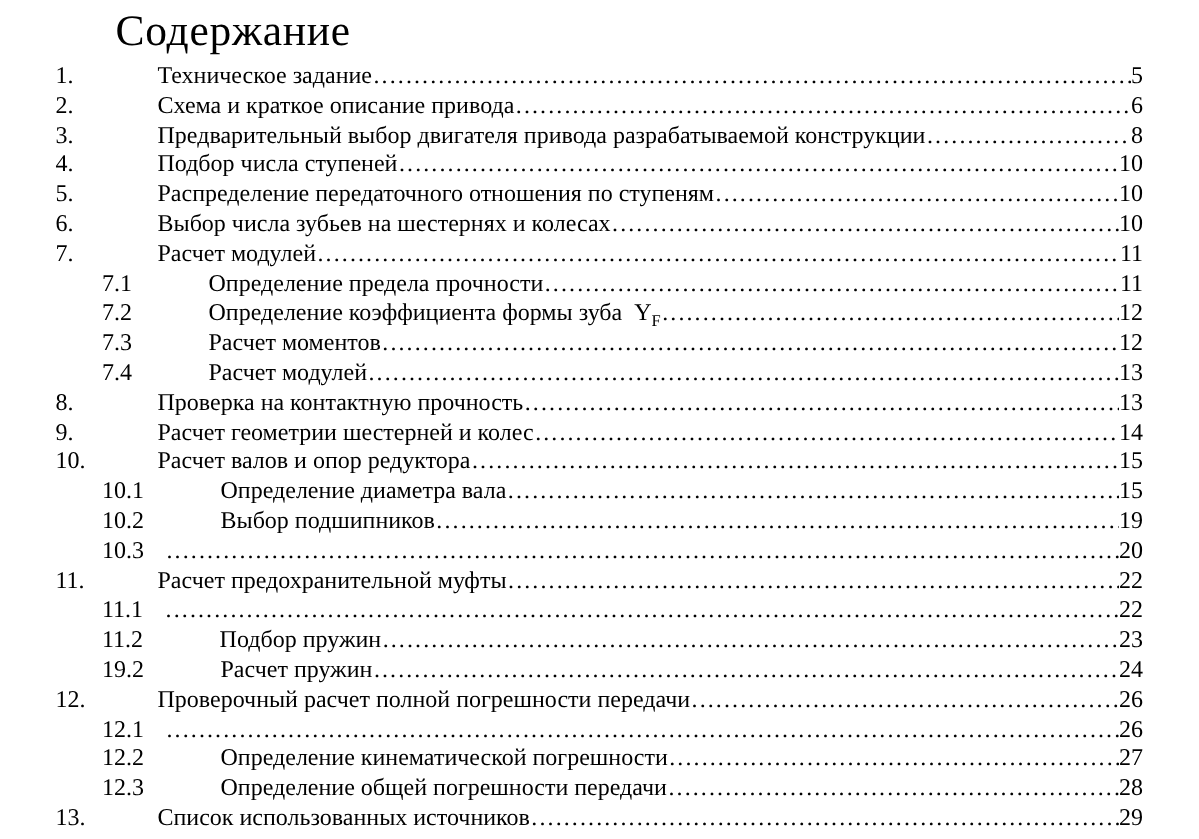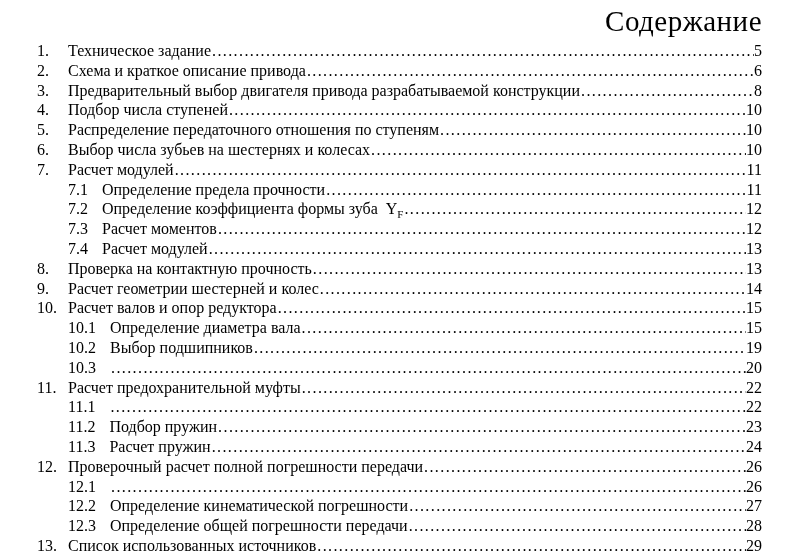--- a/index.html
+++ b/index.html
@@ -18,21 +18,21 @@
     box-sizing: border-box;
     width: 799px;
     height: 559px;
     padding: 3px 37px 0 37px;
   }
   h1.doc-title {
     margin: 0 0 2px 40px;
     font-size: 29px;
     line-height: 36px;
     font-weight: normal;
-    text-align: right;
+    text-align: left;
     letter-spacing: 0.5px;
   }
   .toc {
     font-size: 16px;
     line-height: 19.8px;
   }
   .toc-row {
     display: flex;
     align-items: baseline;
     height: 19.8px;
@@ -46,20 +46,21 @@
     padding-left: 31px;
   }
   .toc-row.level-2 .num {
     flex: 0 0 auto;
     margin-right: 14px;
     white-space: pre;
   }
   .label {
     flex: 0 0 auto;
     white-space: pre;
+    margin-left: 37px;
   }
   .label sub {
     font-size: 11px;
     line-height: 0;
   }
   .leader {
     flex: 1 1 auto;
     overflow: hidden;
     white-space: nowrap;
     letter-spacing: 1.4px;
@@ -189,21 +190,21 @@
     <span class="leader">............................................................................................................................................................................................................................................................................................................</span>
     <span class="pagenum">22</span>
   </div>
       <div class="toc-row level-2">
     <span class="num">11.2</span>
     <span class="label">Подбор пружин</span>
     <span class="leader">............................................................................................................................................................................................................................................................................................................</span>
     <span class="pagenum">23</span>
   </div>
       <div class="toc-row level-2">
-    <span class="num">11.3</span>
+    <span class="num">19.2</span>
     <span class="label">Расчет пружин</span>
     <span class="leader">............................................................................................................................................................................................................................................................................................................</span>
     <span class="pagenum">24</span>
   </div>
       <div class="toc-row level-1">
     <span class="num">12.</span>
     <span class="label">Проверочный расчет полной погрешности передачи</span>
     <span class="leader">............................................................................................................................................................................................................................................................................................................</span>
     <span class="pagenum">26</span>
   </div>

